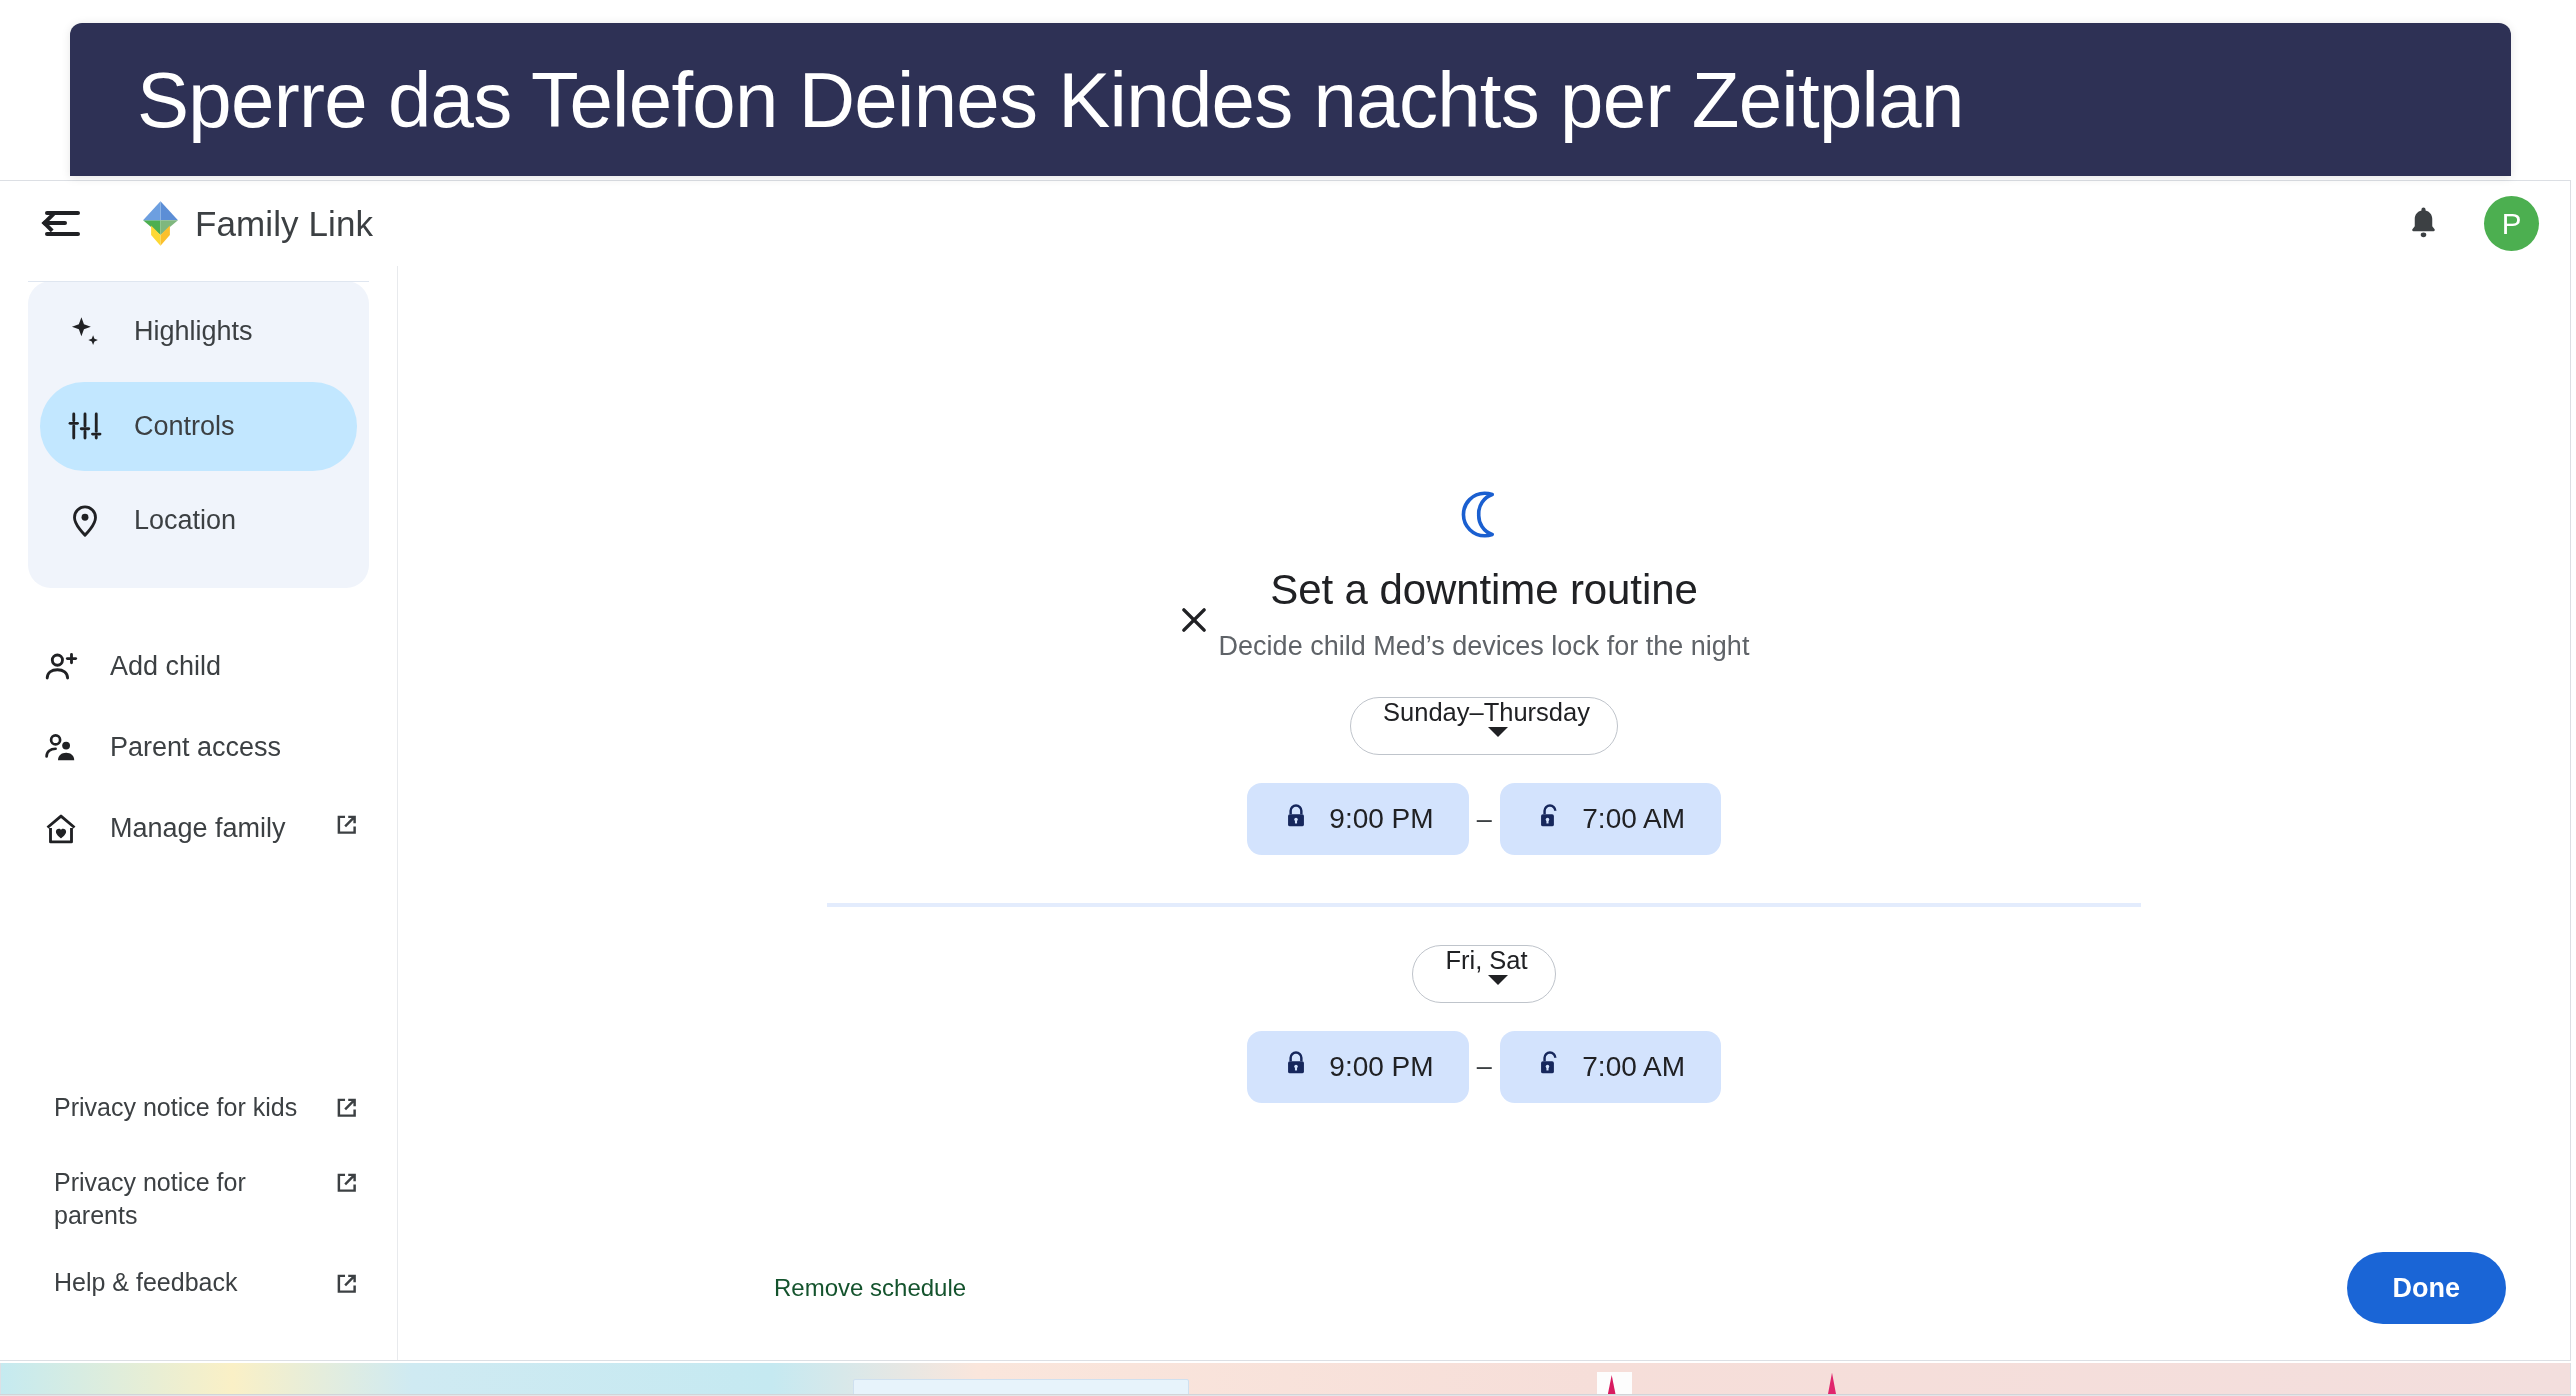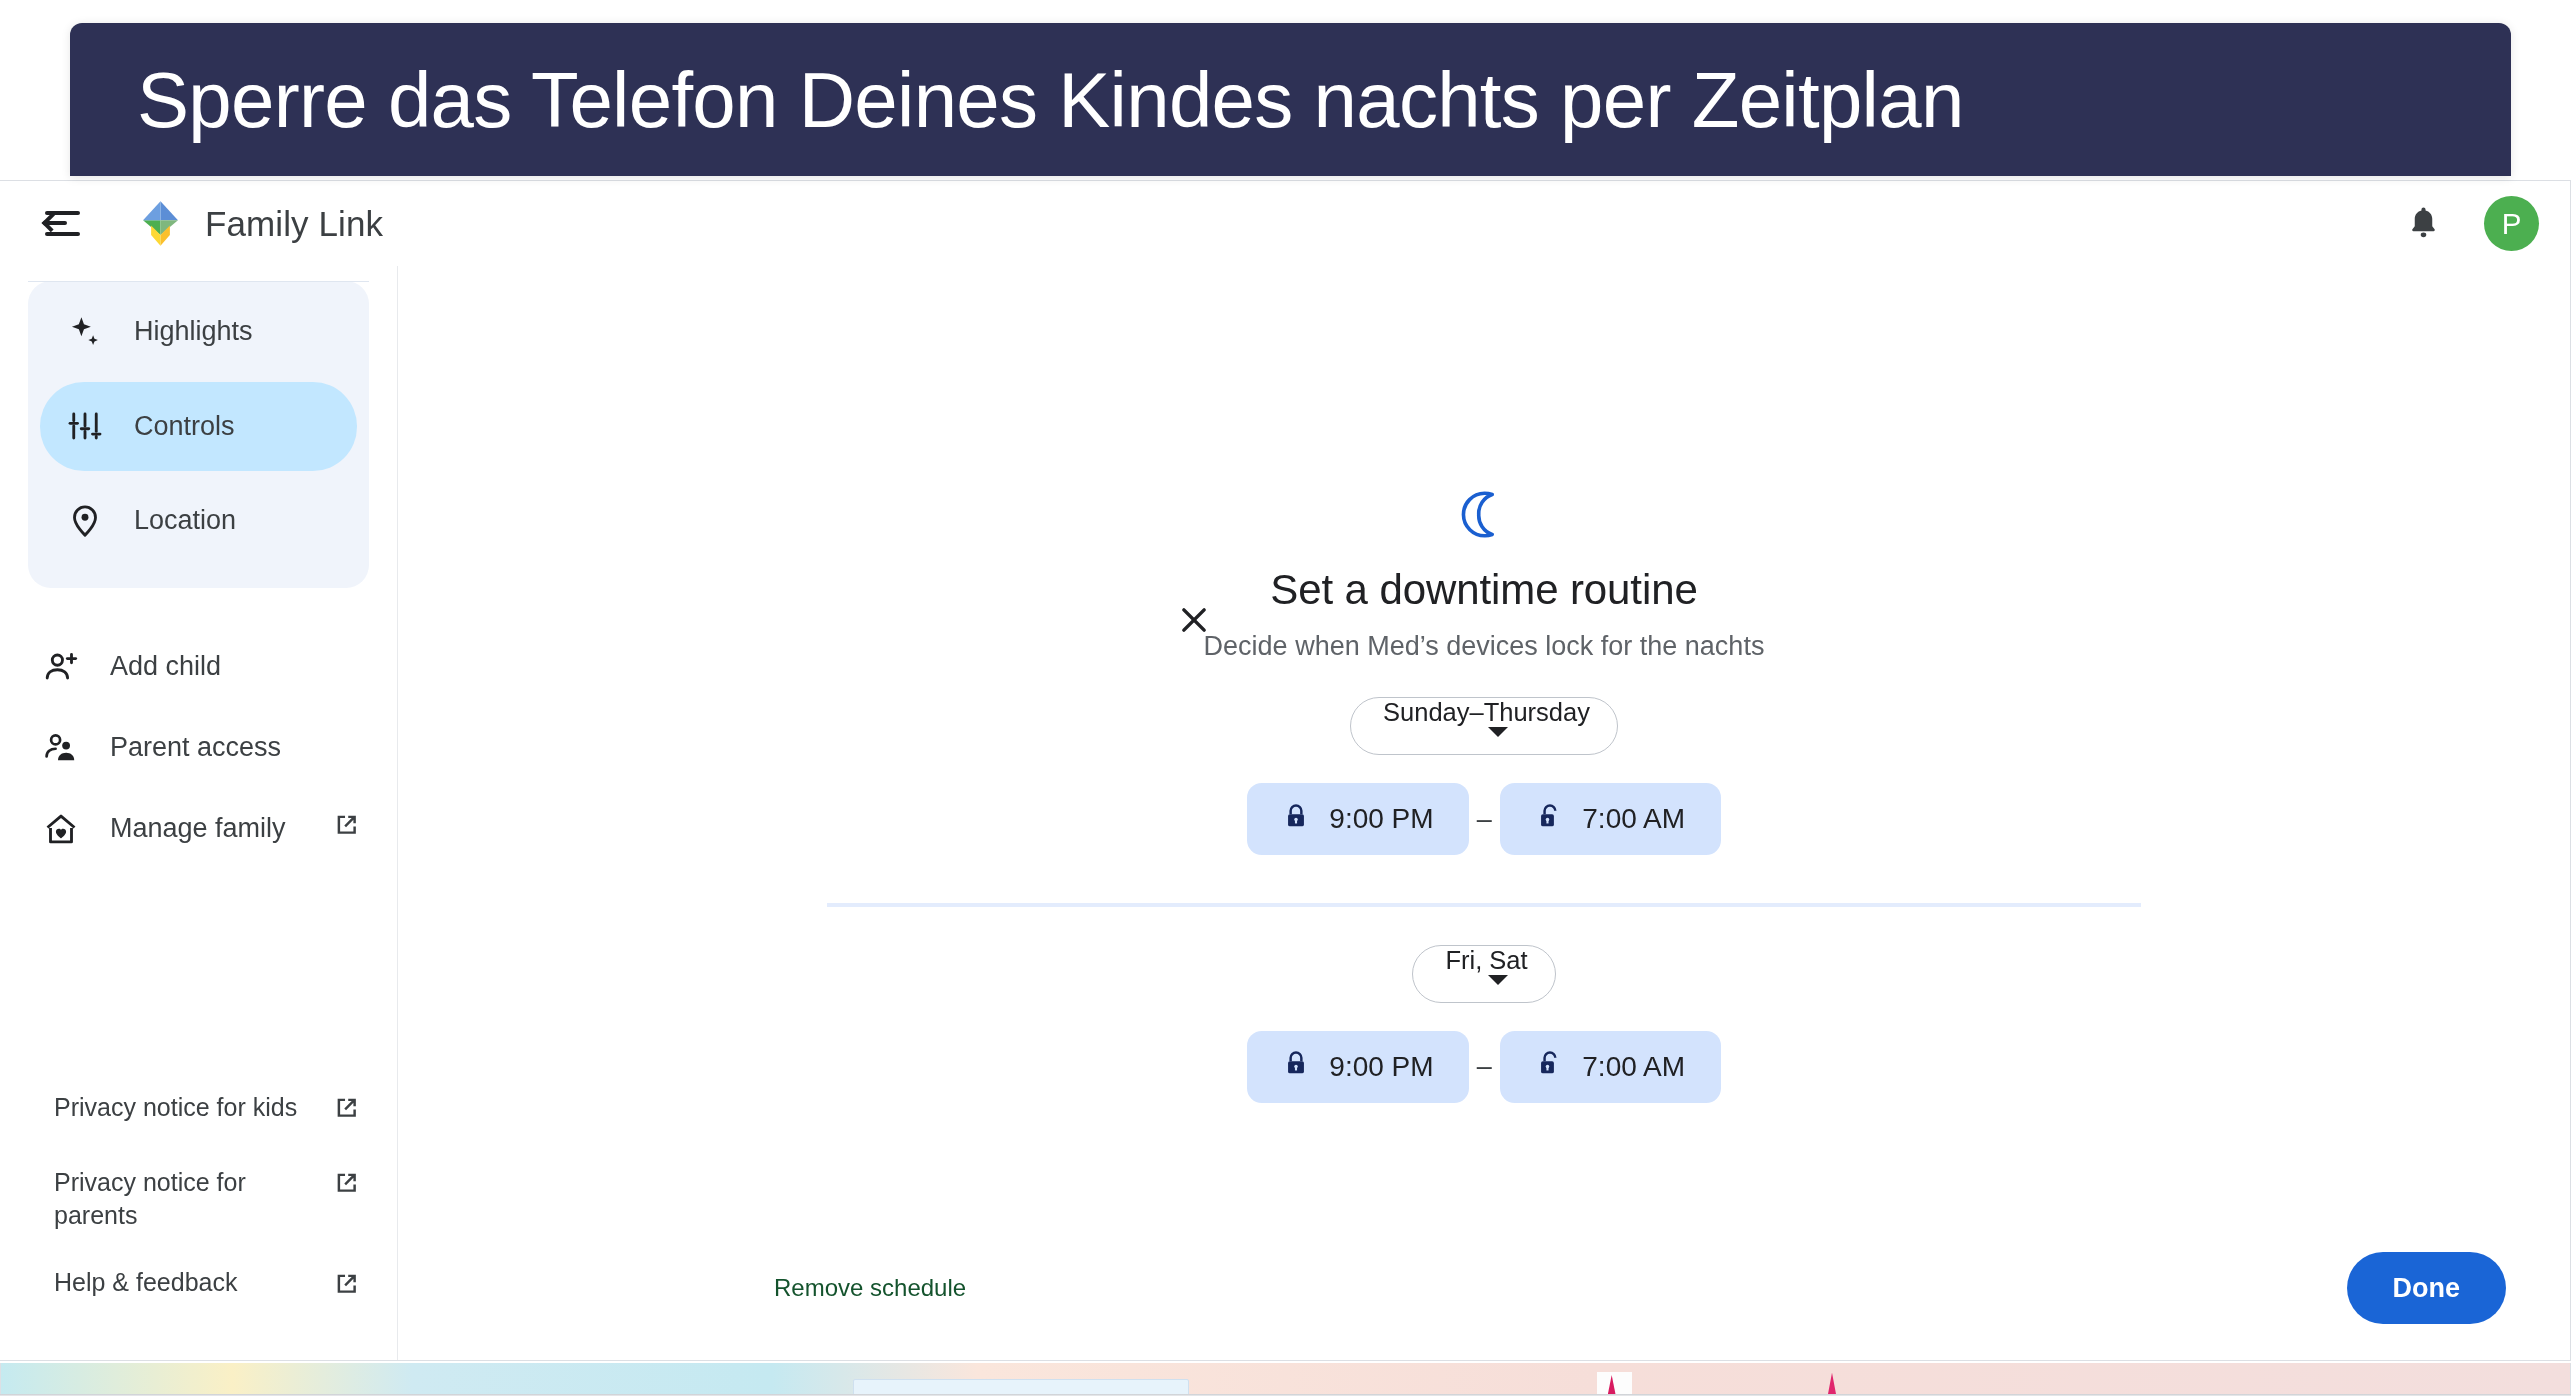--- a/index.html
+++ b/index.html
@@ -65,21 +65,21 @@
   .menu-icon span:nth-child(1){top:1.3px;width:35px;}
   .menu-icon span:nth-child(2){top:11.4px;width:22px;}
   .menu-icon span:nth-child(3){top:21.5px;width:35px;}
   .menu-icon .chev{
     position:absolute;right:-1.3px;top:5.4px;width:13.4px;height:14.8px;
     border-left:4px solid #202124;border-bottom:4px solid #202124;
     transform:rotate(45deg);
     background:none;border-radius:0;
   }
 
-  .brand-wrap{display:flex;align-items:center;margin-left:46px;gap:23px;cursor:pointer;}
+  .brand-wrap{display:flex;align-items:center;margin-left:46px;gap:13px;cursor:pointer;}
   .fl-logo{width:43px;height:47px;position:relative;}
   .brand-title{font-size:35px;color:#3c4043;font-weight:400;letter-spacing:0.1px;}
 
   .app-bar-right{
     margin-left:auto;display:flex;align-items:center;gap:29.5px;
   }
   .bell-icon{width:35px;height:38px;}
   .avatar-circle{
     width:55px;height:55px;border-radius:50%;
     background:#4caf50;
@@ -464,21 +464,21 @@
 
       <div class="dialog">
 
         <div class="moon-wrap">
           <svg viewBox="0 0 24 24" width="51" height="51" aria-hidden="true">
             <path d="M15.6 2.6A9.4 9.4 0 0 0 9.3 12a9.4 9.4 0 0 0 6.3 9.4 9.6 9.6 0 0 1-3.4.6A10 10 0 0 1 12 2c1.3 0 2.5.2 3.6.6z" fill="none" stroke="#1a5fd0" stroke-width="1.7" stroke-linejoin="round"></path>
           </svg>
         </div>
 
         <div class="dialog-title">Set a downtime routine</div>
-        <div class="dialog-sub">Decide when Med’s devices lock for the nachts</div>
+        <div class="dialog-sub">Decide child Med’s devices lock for the night</div>
 
         <div class="day-chip">
           <span>Sunday–Thursday</span>
           <span class="chip-caret"></span>
         </div>
 
         <div class="time-row">
           <div class="time-chip">
             <span>
               <svg viewBox="0 0 24 24" width="28" height="28" aria-hidden="true">

